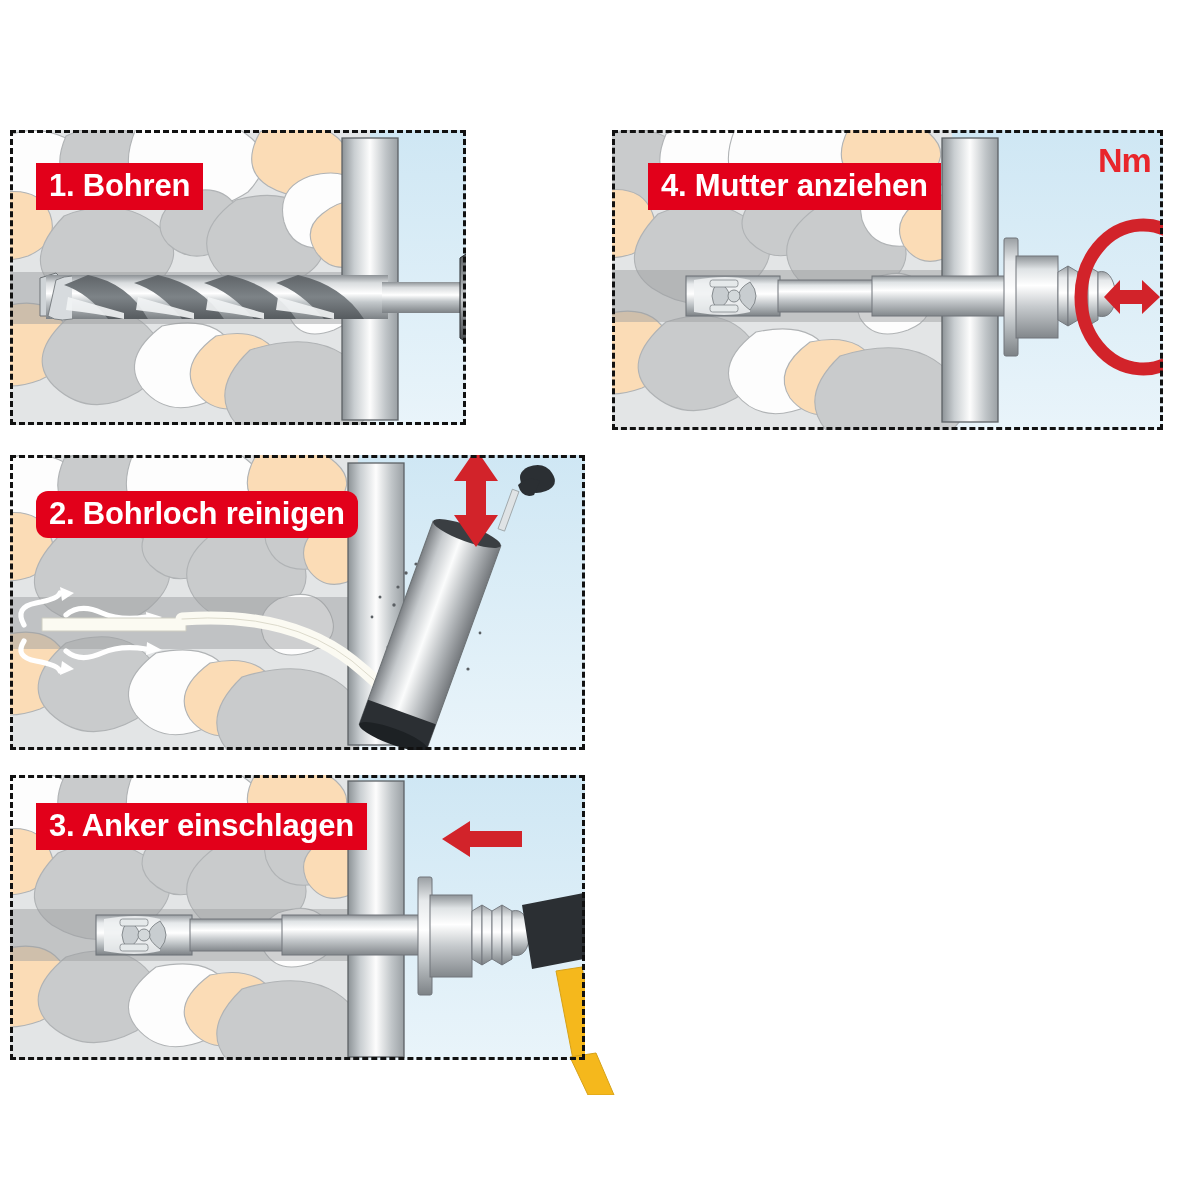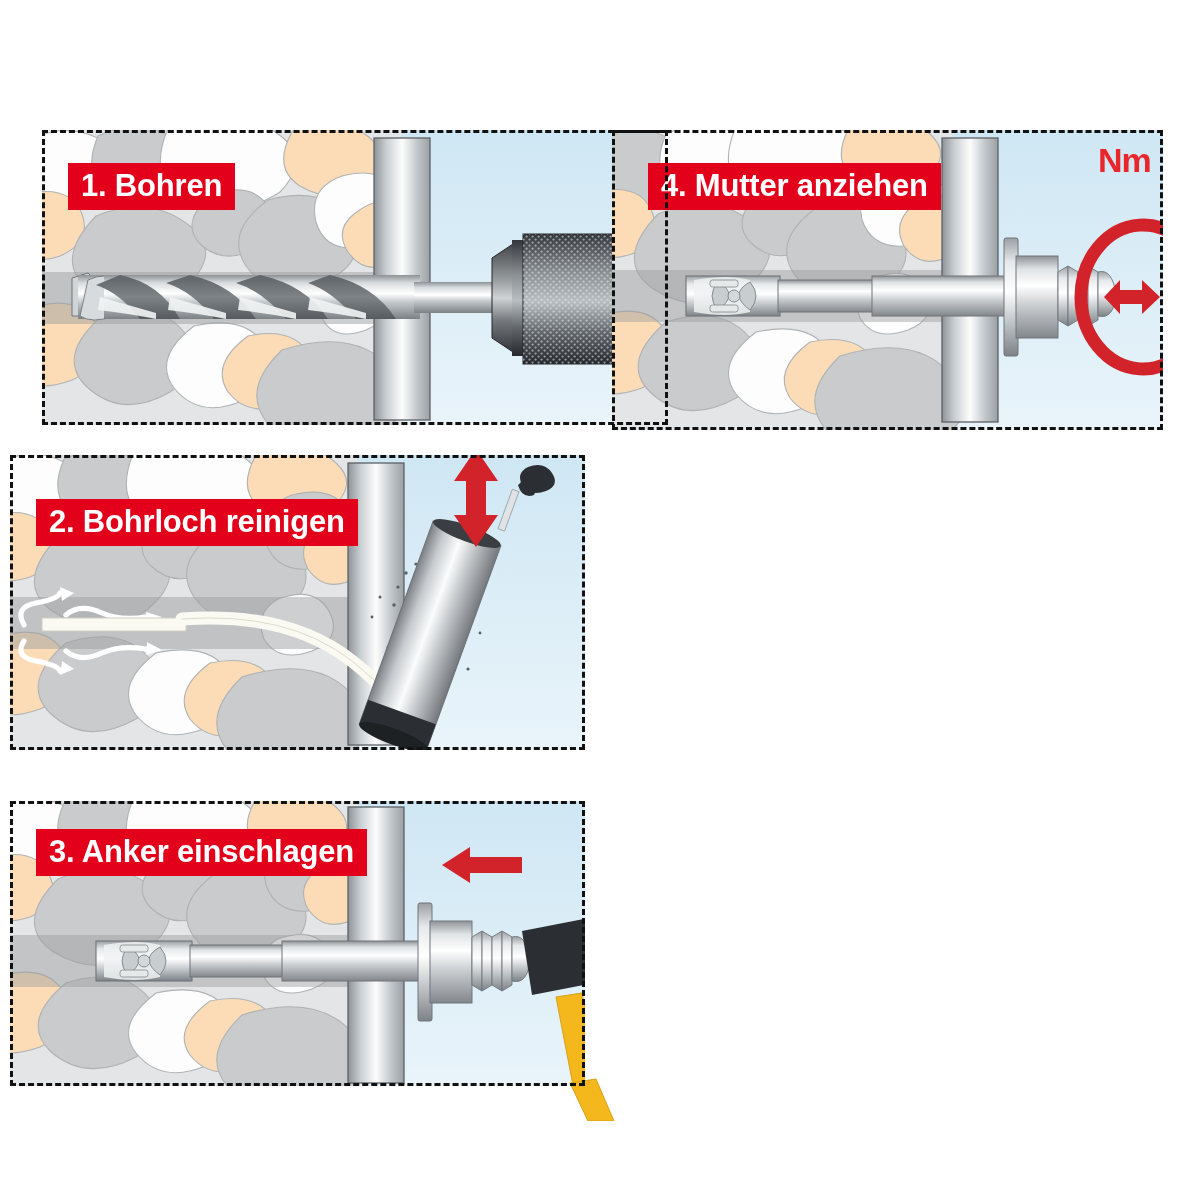--- a/index.html
+++ b/index.html
@@ -28,21 +28,21 @@
     z-index:35;line-height:1;letter-spacing:-1px;
   }
 
   svg{display:block;}
 </style>
 </head>
 <body>
 
 <div class="stage">
 
-  <div class="panel" id="p1" style="left:10px;top:130px;width:626px;height:295px;margin-left:32px;">
+  <div class="panel" id="p1" style="left:10px;top:130px;width:456px;height:295px;">
     <div class="clipbox">
       <svg width="575" height="295" viewBox="0 0 575 295">
         <defs>
           <linearGradient id="sky1" x1="0" y1="0" x2="0" y2="1">
             <stop offset="0" stop-color="#cfe7f4"></stop>
               <stop offset="1" stop-color="#e9f4fa"></stop>
           </linearGradient>
           <linearGradient id="plate1" x1="0" y1="0" x2="1" y2="0">
             <stop offset="0" stop-color="#8d9397"></stop>
               <stop offset="0.22" stop-color="#c9ced1"></stop>
@@ -265,24 +265,24 @@
             </g>
           </g>
 
           <g fill="#d2232a">
             <path d="M466,-6 L488,26 L476,26 L476,60 L488,60 L466,92 L444,60 L456,60 L456,26 L444,26 Z"></path>
           </g>
         </g>
       </svg>
     </div>
     <div class="frame"></div>
-    <div class="label" style="left:26px;top:44px;">2. Bohrloch reinigen</div>
+    <div class="label" style="left:26px;top:36px;border-radius:12px;">2. Bohrloch reinigen</div>
   </div>
 
-  <div class="panel" id="p3" style="left:10px;top:801px;width:575px;height:285px;">
+  <div class="panel" id="p3" style="left:10px;top:775px;width:575px;height:285px;">
     <div class="clipbox" style="overflow:visible;">
       <svg width="640" height="320" viewBox="0 0 640 320">
         <defs>
           <linearGradient id="sky3" x1="0" y1="0" x2="0" y2="1">
             <stop offset="0" stop-color="#cfe7f4"></stop>
               <stop offset="1" stop-color="#e9f4fa"></stop>
           </linearGradient>
           <linearGradient id="plate3" x1="0" y1="0" x2="1" y2="0">
             <stop offset="0" stop-color="#8d9397"></stop>
               <stop offset="0.22" stop-color="#c9ced1"></stop>

